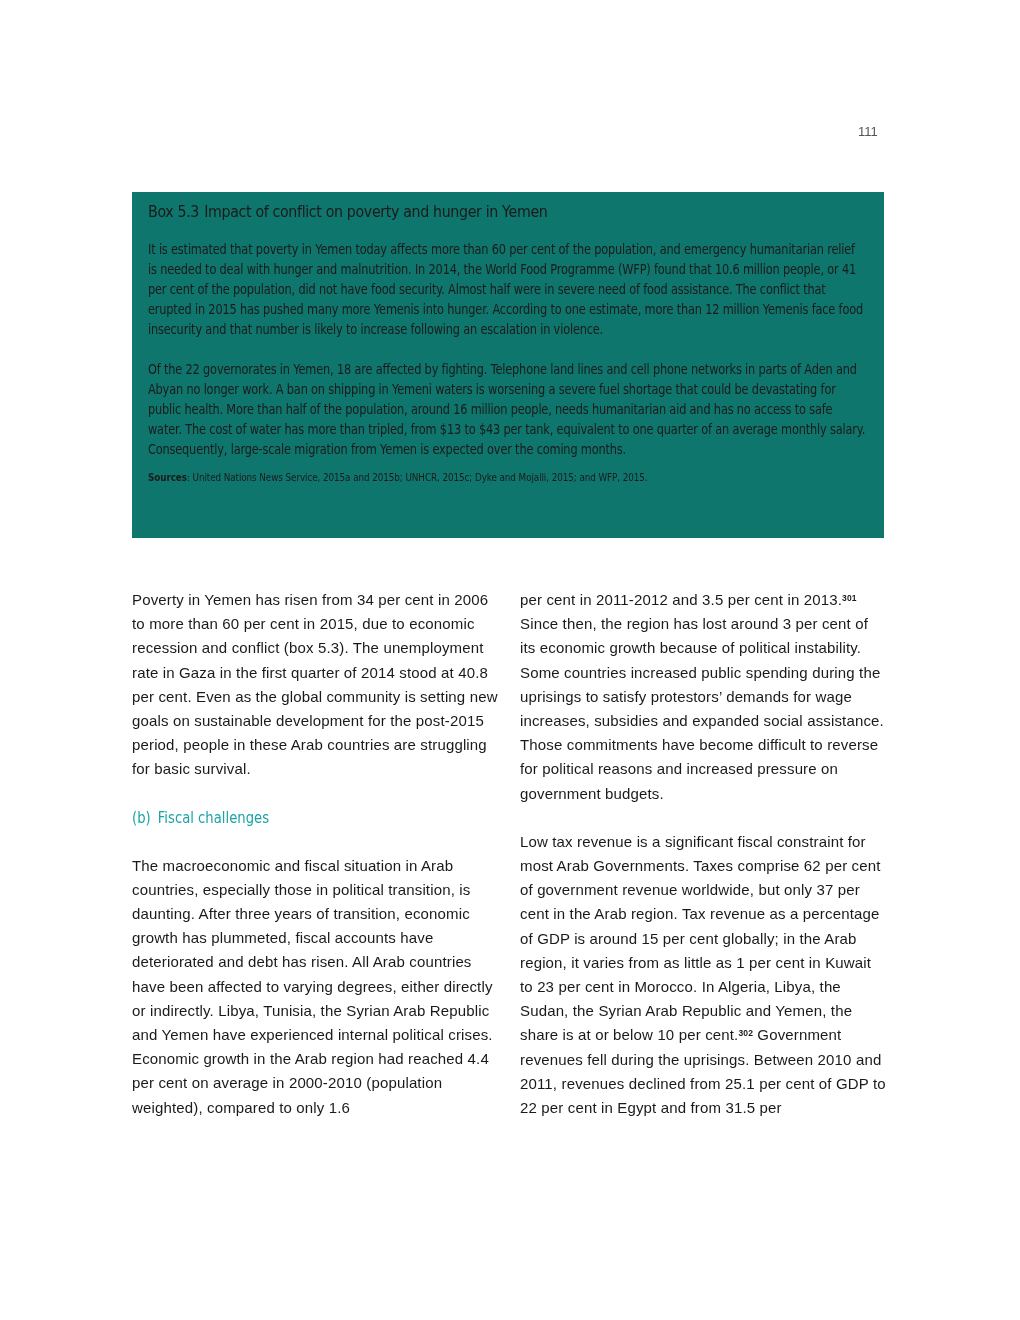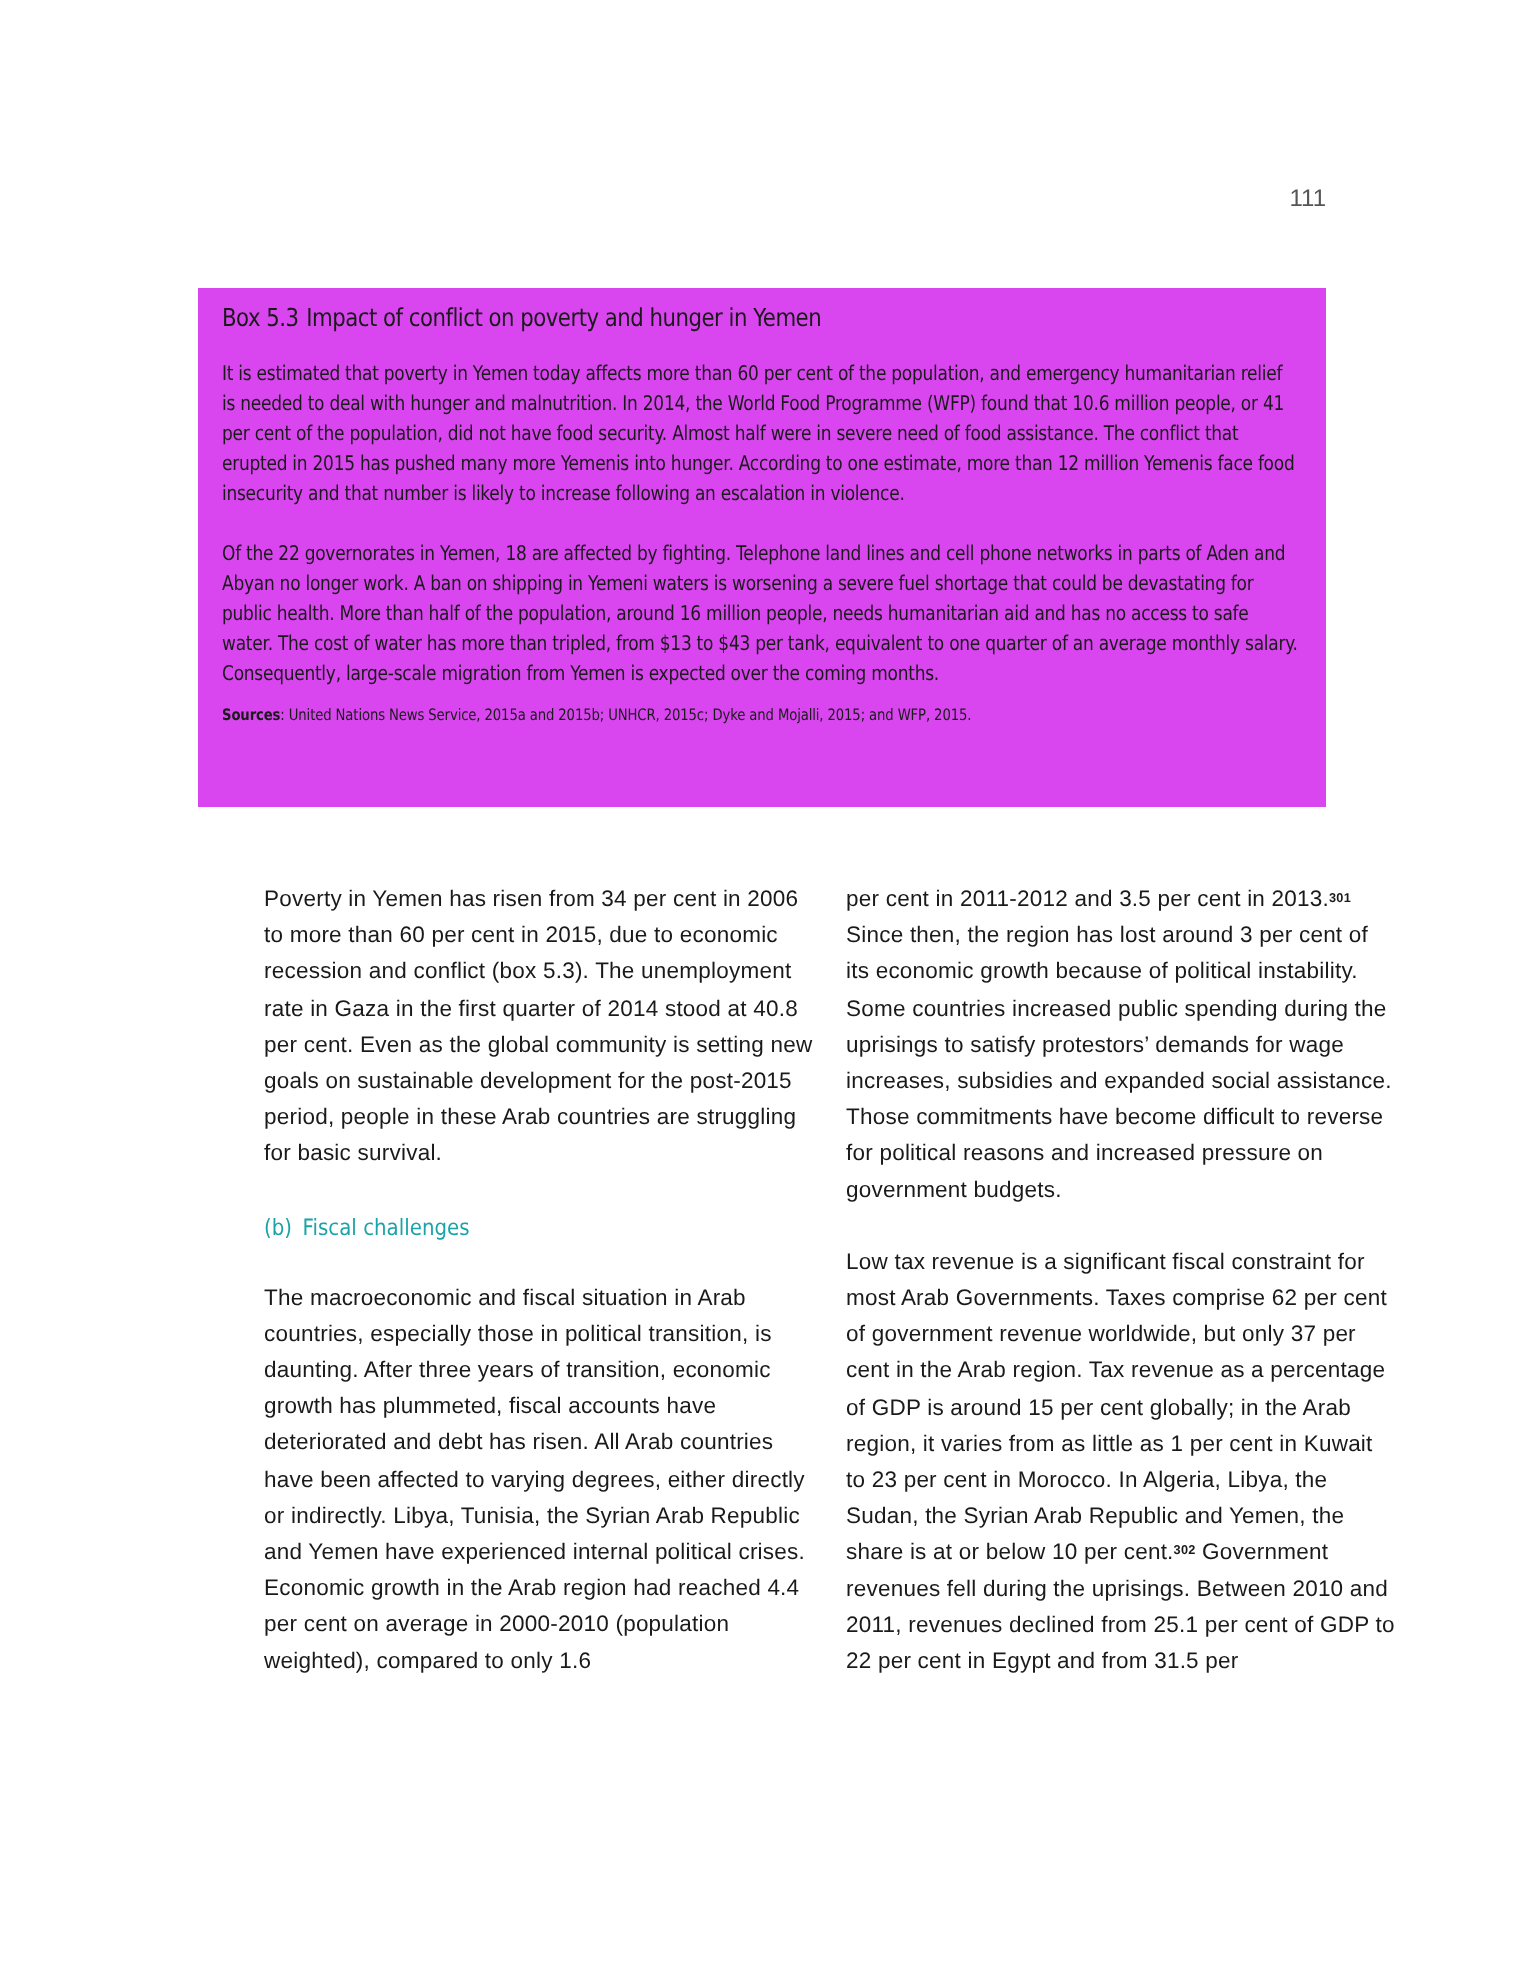--- a/index.html
+++ b/index.html
@@ -1,44 +1,44 @@
 <!DOCTYPE html>
 <html><head>
 <meta charset="utf-8">
 <style>
   html, body { margin: 0; padding: 0; background: #ffffff; }
   body { width: 1020px; height: 1320px; position: relative; overflow: hidden; }
   .page-number {
-    position: absolute; left: 858px; top: 124px; width: 26px; text-align: right;
-    font-family: "Liberation Sans", sans-serif; font-size: 16px; color: #555555;
+    position: absolute; left: 858px; top: 124px; width: 26px; text-align: left;
+    font-family: "Liberation Sans", sans-serif; font-size: 13px; color: #555555;
   }
   .box {
     position: absolute; left: 132px; top: 192px; width: 752px; height: 346px;
-    background: #d946ef; box-sizing: border-box; padding: 10px 16px 0 16px;
+    background: #0f766e; box-sizing: border-box; padding: 10px 16px 0 16px;
   }
   .box-title {
     font-family: "DejaVu Sans", sans-serif; font-size: 16.5px; color: #1a1a1a;
     letter-spacing: -0.4px; transform: scaleX(0.86); transform-origin: left top;
     white-space: nowrap; margin: 0 0 18px 0;
   }
   .box-title .label { margin-right: 6px; }
   .box-para {
     font-family: "DejaVu Sans", sans-serif; font-size: 13.5px; line-height: 20px; color: #1a1a1a;
     transform: scaleX(0.84); transform-origin: left top; width: 854px;
     margin: 0 0 20px 0; letter-spacing: -0.2px;
   }
   .box-sources {
     font-family: "DejaVu Sans", sans-serif; font-size: 10.5px; color: #1a1a1a;
     transform: scaleX(0.84); transform-origin: left top; white-space: nowrap;
     margin-top: -8px; letter-spacing: -0.1px;
   }
   .box-sources b { font-weight: bold; }
   .col {
     position: absolute; top: 588px; width: 372px;
-    font-family: "Liberation Sans", sans-serif; font-size: 15px; line-height: 24.2px; color: #1a1a1a; margin-left: 44px;
+    font-family: "Liberation Sans", sans-serif; font-size: 15px; line-height: 24.2px; color: #1a1a1a;
   }
   .col p { margin: 0; letter-spacing: 0.15px; }
   .col-left { left: 132px; }
   .col-right { left: 520px; width: 366px; }
   .gap { height: 24px; }
   .section-heading {
     font-family: "DejaVu Sans", sans-serif; font-size: 15px; color: #1aa3a8;
     transform: scaleX(0.88); transform-origin: left top; margin: 0; height: 24px;
   }
   .section-heading .sec-label { margin-right: 8px; }

